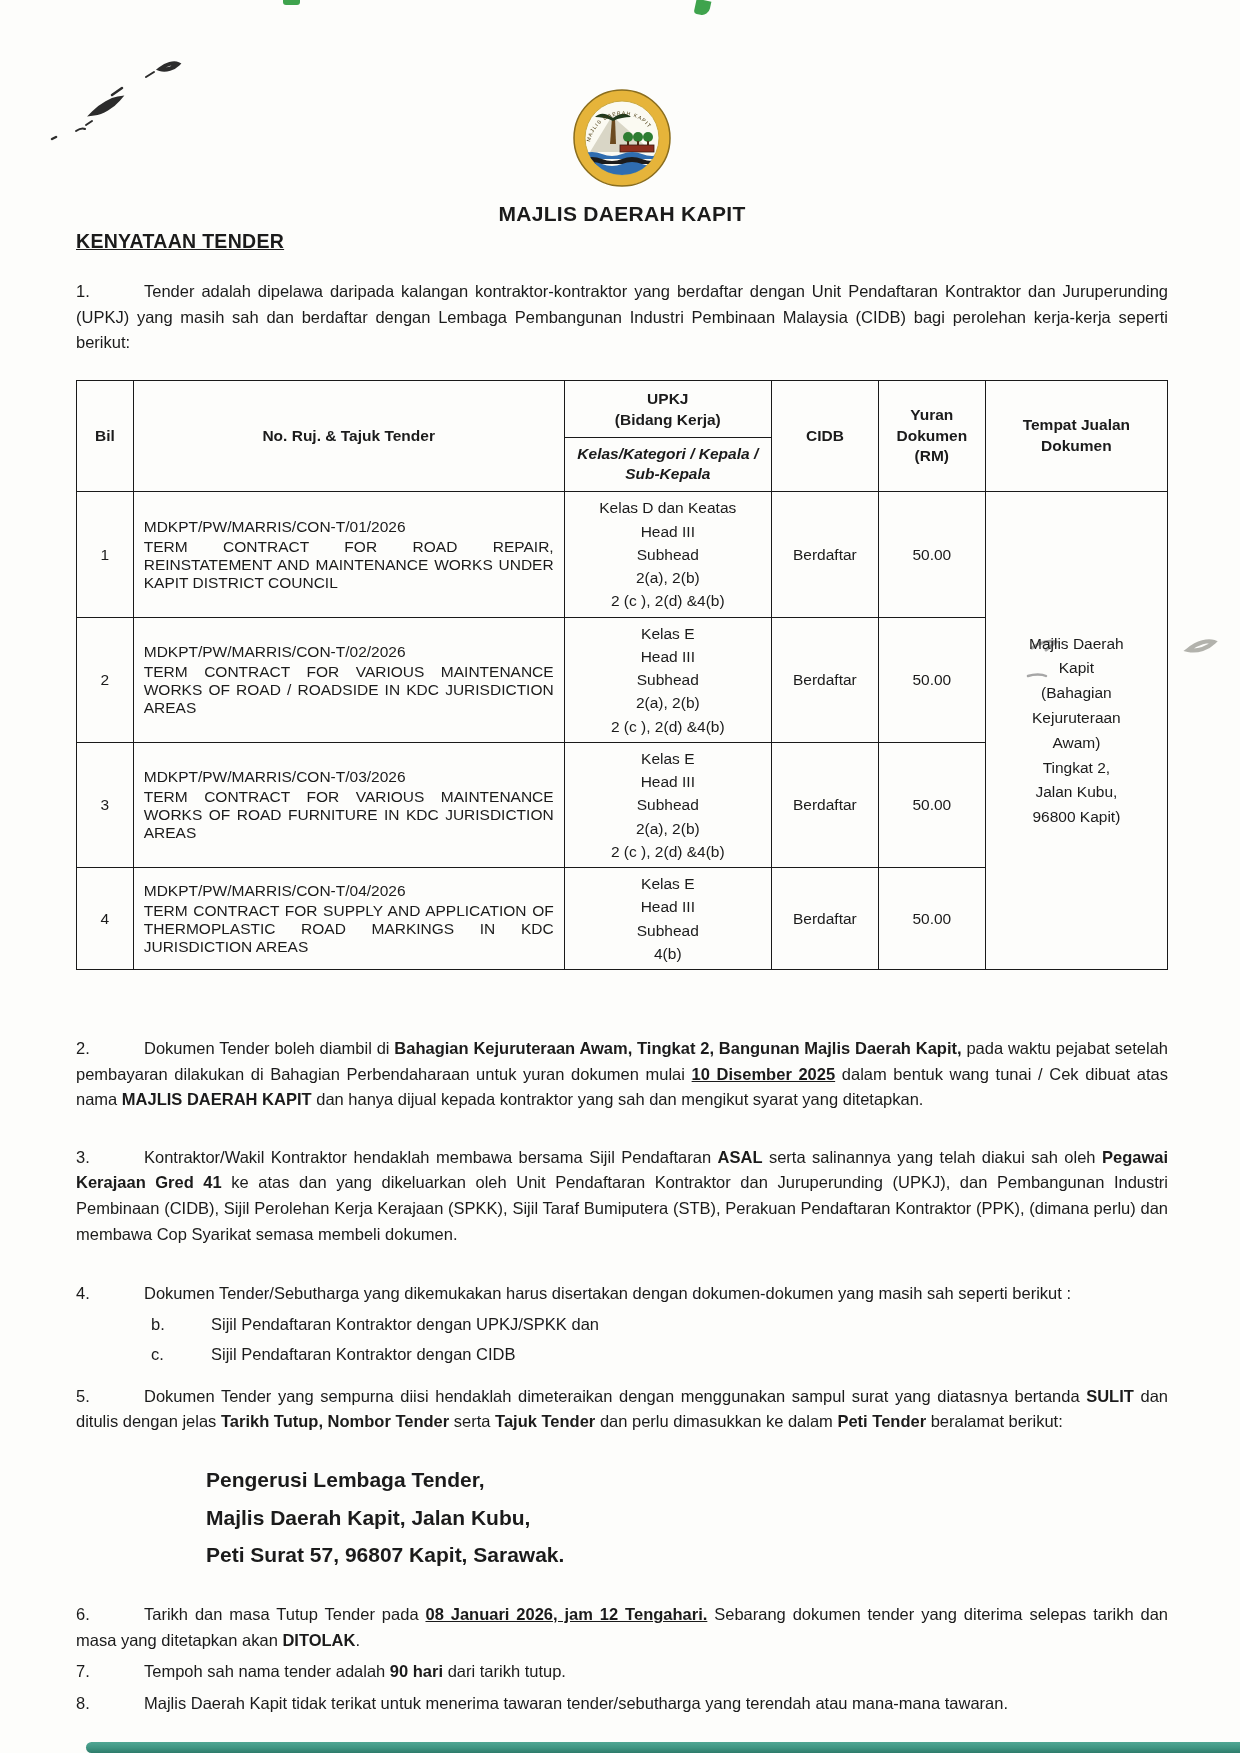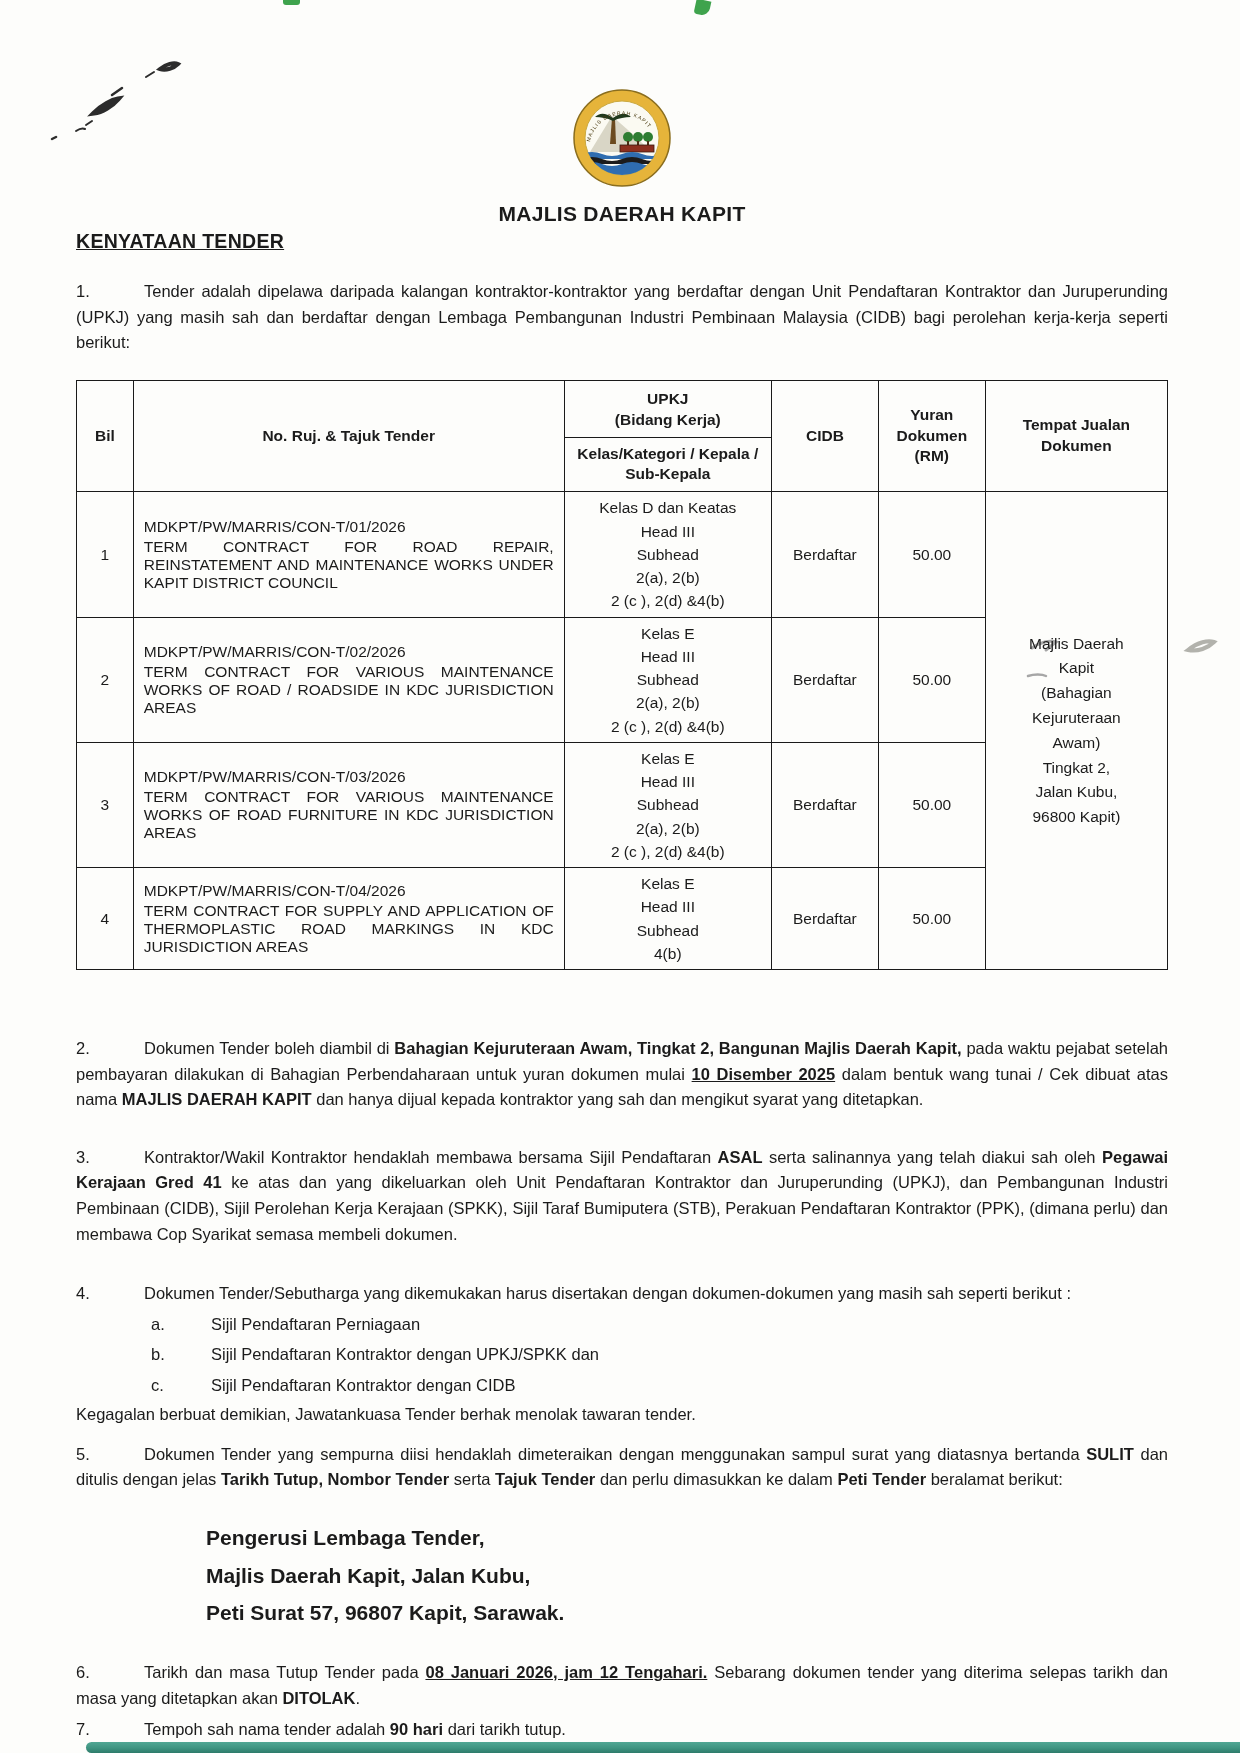--- a/index.html
+++ b/index.html
@@ -26,21 +26,21 @@
   .p6 { margin-top:28px; }
   .p7 { margin-top:6px; }
   .p8 { margin-top:6px; }
 
   
   table.tender { width:100%; border-collapse:collapse; margin-top:24px; font-size:15.5px; }
   table.tender td, table.tender th { border:1.7px solid #1a1a1a; vertical-align:middle; }
   th.hcell { font-weight:bold; text-align:center; padding:6px 4px; font-size:15.5px; line-height:1.35; }
   th.upkj-h { padding:0;margin-top:16px; }
   .upkj-top { padding:8px 4px 6px; border-bottom:1.7px solid #1a1a1a; white-space:pre-line; }
-  .upkj-sub { padding:6px 6px; }
+  .upkj-sub { padding:6px 6px;font-style:italic; }
   td.bil { text-align:center; width:5.2%; }
   td.ruj { width:39.5%; padding:6px 10px; vertical-align:middle; }
   td.ruj .ref { text-align:left; margin-bottom:2px; }
   td.ruj .job { text-align:justify; }
   td.upkj { width:19%; text-align:center; white-space:pre-line; line-height:1.5; padding:4px 2px; }
   td.cidb { width:9.8%; text-align:center; }
   td.yuran { width:9.8%; text-align:center; }
   td.tempat { text-align:center; white-space:pre-line; line-height:1.6; padding:4px 4px; }
 
   
@@ -214,25 +214,23 @@
     </tbody>
       </table>
 
     <p class="para p2"><span class="num">2.</span><span><span>Dokumen Tender boleh diambil di </span><span style="font-weight: bold;">Bahagian Kejuruteraan Awam, Tingkat 2, Bangunan Majlis Daerah Kapit,</span><span> pada waktu pejabat setelah pembayaran dilakukan di Bahagian Perbendaharaan untuk yuran dokumen mulai </span><span style="font-weight: bold; text-decoration: underline;">10 Disember 2025</span><span> dalam bentuk wang tunai / Cek dibuat atas nama </span><span style="font-weight: bold;">MAJLIS DAERAH KAPIT</span><span> dan hanya dijual kepada kontraktor yang sah dan mengikut syarat yang ditetapkan.</span></span></p>
 
     <p class="para p3"><span class="num">3.</span><span><span>Kontraktor/Wakil Kontraktor hendaklah membawa bersama Sijil Pendaftaran </span><span style="font-weight: bold;">ASAL</span><span> serta salinannya yang telah diakui sah oleh </span><span style="font-weight: bold;">Pegawai Kerajaan Gred 41</span><span> ke atas dan yang dikeluarkan oleh Unit Pendaftaran Kontraktor dan Juruperunding (UPKJ), dan Pembangunan Industri Pembinaan (CIDB), Sijil Perolehan Kerja Kerajaan (SPKK), Sijil Taraf Bumiputera (STB), Perakuan Pendaftaran Kontraktor (PPK), (dimana perlu) dan membawa Cop Syarikat semasa membeli dokumen.</span></span></p>
 
     <p class="para p4"><span class="num">4.</span><span><span>Dokumen Tender/Sebutharga  yang dikemukakan harus disertakan dengan dokumen-dokumen yang masih sah seperti berikut :</span></span></p>
 
     <div class="sublist">
-      <div class="li"><span class="letter">a.</span><span>Sijil Pendaftaran Perniagaan</span></div>
       <div class="li"><span class="letter">b.</span><span>Sijil Pendaftaran Kontraktor dengan UPKJ/SPKK dan</span></div>
       <div class="li"><span class="letter">c.</span><span>Sijil Pendaftaran Kontraktor dengan CIDB</span></div>
     </div>
-    <div class="list-footer">Kegagalan berbuat demikian, Jawatankuasa Tender berhak menolak tawaran tender.</div>
 
     <p class="para p5"><span class="num">5.</span><span><span>Dokumen Tender yang sempurna diisi hendaklah dimeteraikan dengan menggunakan sampul surat yang diatasnya bertanda </span><span style="font-weight: bold;">SULIT</span><span> dan ditulis dengan jelas </span><span style="font-weight: bold;">Tarikh Tutup, Nombor Tender</span><span> serta </span><span style="font-weight: bold;">Tajuk Tender</span><span> dan perlu dimasukkan ke dalam </span><span style="font-weight: bold;">Peti Tender</span><span> beralamat berikut:</span></span></p>
 
     <div class="addr">Pengerusi Lembaga Tender,
 Majlis Daerah Kapit, Jalan Kubu,
 Peti Surat 57, 96807 Kapit, Sarawak.</div>
 
     <p class="para p6"><span class="num">6.</span><span><span>Tarikh dan masa Tutup Tender pada </span><span style="font-weight: bold; text-decoration: underline;">08 Januari 2026, jam 12 Tengahari.</span><span> Sebarang dokumen tender yang diterima selepas tarikh dan masa yang ditetapkan akan </span><span style="font-weight: bold;">DITOLAK</span><span>.</span></span></p>
     <p class="para p7"><span class="num">7.</span><span><span>Tempoh sah nama tender adalah </span><span style="font-weight: bold;">90 hari</span><span> dari tarikh tutup.</span></span></p>
     <p class="para p8"><span class="num">8.</span><span><span>Majlis Daerah Kapit tidak terikat untuk menerima tawaran tender/sebutharga yang terendah atau mana-mana tawaran.</span></span></p>

